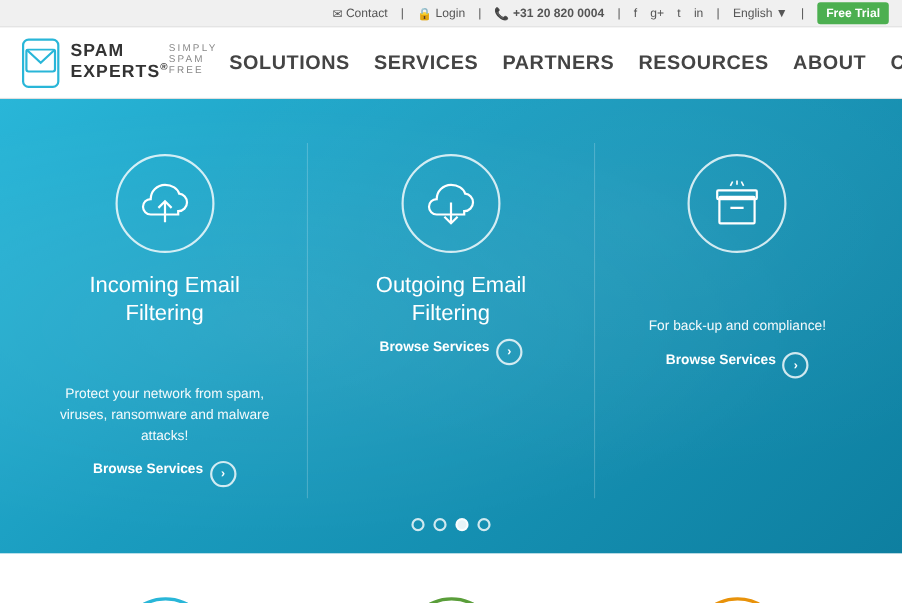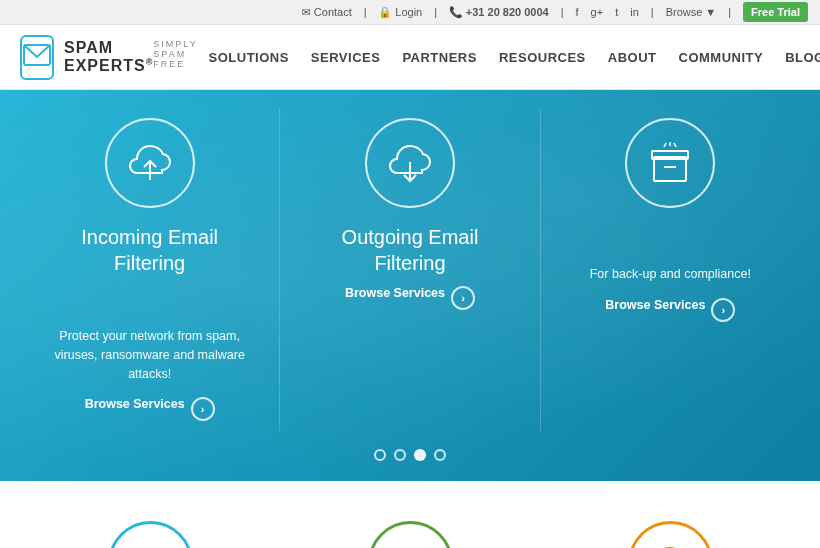--- a/index.html
+++ b/index.html
@@ -74,35 +74,35 @@
     .logo-tagline { font-size: 9px; color: #888; letter-spacing: 2px; text-transform: uppercase; }
 
     .nav {
       display: flex;
       align-items: center;
       gap: 22px;
     }
     .nav a {
       text-decoration: none;
       color: #444;
-      font-size: 13px;
+      font-size: 18px;
       font-weight: 600;
       letter-spacing: 0.5px;
       text-transform: uppercase;
     }
 
     
     .hero {
       background: linear-gradient(135deg, #29b6d8 0%, #1a9cbf 40%, #0e7fa0 100%);
       min-height: 280px;
       display: flex;
       flex-direction: column;
       align-items: center;
       justify-content: center;
-      padding: 18px 20px 20px;
+      padding: 40px 20px 20px;
       position: relative;
       overflow: hidden;
     }
     .hero::before {
       content: '';
       position: absolute;
       top: -30px; left: -30px; right: -30px; bottom: -30px;
       background: radial-gradient(ellipse at 30% 50%, rgba(255,255,255,0.08) 0%, transparent 60%),
                   radial-gradient(ellipse at 70% 30%, rgba(255,255,255,0.06) 0%, transparent 50%);
     }
@@ -259,21 +259,21 @@
       <span>g+</span>
     </a>
     <a href="#" class="social-icon">
       <span>t</span>
     </a>
     <a href="#" class="social-icon">
       <span>in</span>
     </a>
     <span class="separator">|</span>
     <a href="#">
-      <span>Browse</span>
+      <span>English</span>
       <span>▼</span>
     </a>
     <span class="separator">|</span>
     <a href="#" class="free-trial-btn">Free Trial</a>
   </div>
 </div>
 
 <div class="header">
   <div class="logo">
     <div class="logo-icon">

